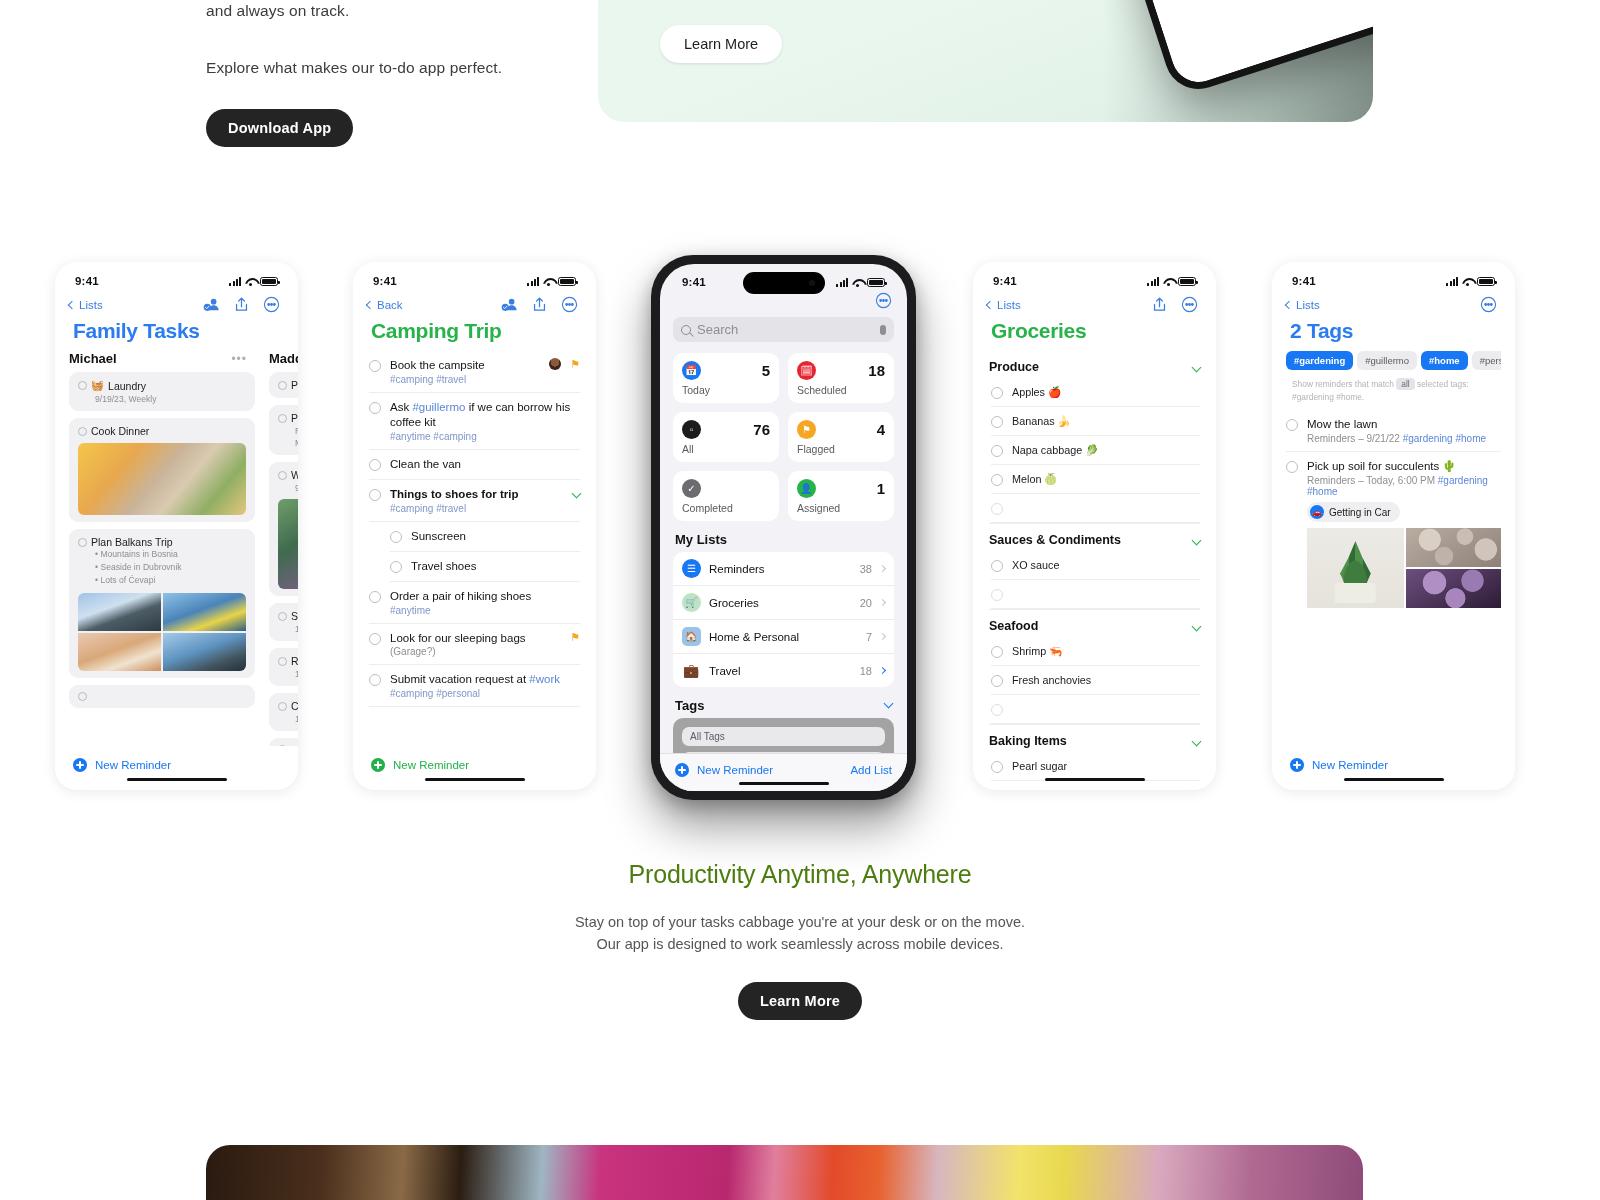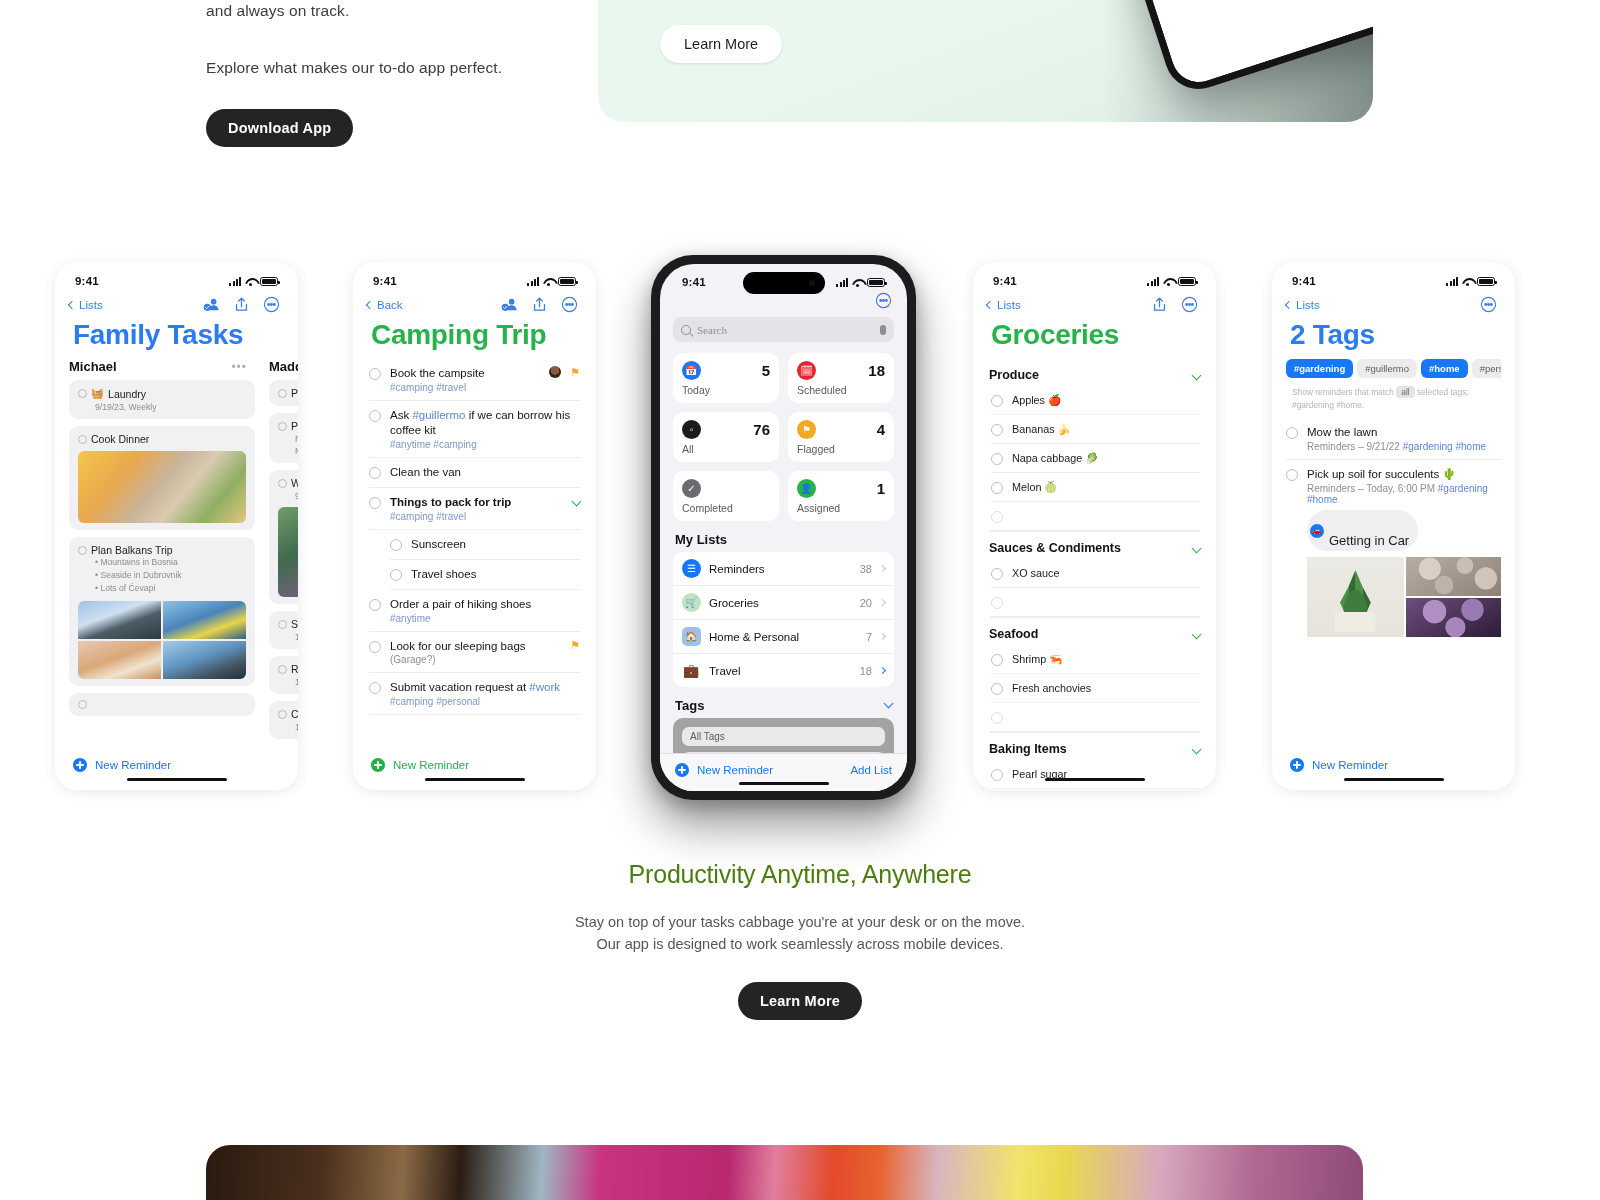--- a/index.html
+++ b/index.html
@@ -73,21 +73,21 @@
   .batt::before { content:""; position:absolute; left:1px; top:1px; bottom:1px; right:1px; background:#111; border-radius:1px; }
   .batt::after { content:""; position:absolute; right:-3px; top:3px; width:1.6px; height:3px; background:#111; border-radius:0 1px 1px 0; }
 
   .navbar { display:flex; align-items:center; justify-content:space-between; padding: 5px 18px 2px 14px; }
   .back { display:flex; align-items:center; gap:4px; color:#3b7de0; font-size:11.5px; cursor:pointer; }
   .chev-l { width:6px; height:6px; border-left:1.7px solid #3b7de0; border-bottom:1.7px solid #3b7de0; transform: rotate(45deg); }
   .nav-icons { display:flex; align-items:center; gap:13px; }
   .nav-ic { width:17px; height:17px; color:#3b7de0; }
   .nav-ic svg { width:100%; height:100%; display:block; }
 
-  .big-title { font-size: 28px; font-weight: bold; padding: 4px 18px 8px 18px; letter-spacing:-.3px; }
+  .big-title { font-size: 21px; font-weight: bold; padding: 4px 18px 8px 18px; letter-spacing:-.3px; }
   .t-blue { color: #2b7cf0; }
   .t-green { color: #27b24a; }
 
   
   .rrow { display:flex; gap:9px; padding: 7px 0 7px 0; border-bottom: 1px solid #ededed; }
   .circ { width: 12px; height: 12px; border-radius: 50%; border: 1.2px solid #bfbfbf; flex:0 0 auto; margin-top: 2px; }
   .circ.faint { border-color: #dedede; }
   .rtitle { font-size: 11.5px; color: #141414; line-height:1.3; }
   .rtitle.bold { font-weight: bold; }
   .rsub { font-size: 10px; color: #8e8e93; margin-top:1px; }
@@ -145,21 +145,21 @@
     box-shadow: 0 26px 46px rgba(0,0,0,.40), 0 6px 18px rgba(0,0,0,.25);
   }
   #p3 .screen { position:absolute; inset: 9px; background:#f2f2f7; border-radius: 34px; overflow:hidden; }
   .notch { position:absolute; left:50%; transform:translateX(-50%); top: 8px; width: 82px; height: 22px; background:#000; border-radius: 14px; }
   .notch::after { content:""; position:absolute; right:10px; top:8px; width:6px; height:6px; border-radius:50%; background:#10101a; }
   #p3 .status-bar { padding: 12px 22px 2px 22px; position:relative; z-index:2; }
   .search {
     margin: 8px 13px 0 13px; height: 25px; background:#e3e3e8; border-radius:8px;
     display:flex; align-items:center; gap:6px; padding: 0 8px; cursor:text;
   }
-  .search .ph { font-size: 11px; color:#8e8e93; flex:1;font-family:Liberation Serif, serif; }
+  .search .ph { font-size: 13px; color:#8e8e93; flex:1; }
   .mag { width:10px; height:10px; border:1.4px solid #8e8e93; border-radius:50%; position:relative; flex:0 0 auto; }
   .mag::after { content:""; position:absolute; right:-3.5px; bottom:-2px; width:4.5px; height:1.4px; background:#8e8e93; transform:rotate(45deg); }
   .mic { width:6px; height:10px; border-radius:3px; background:#8e8e93; position:relative; flex:0 0 auto; }
 
   .tiles { display:grid; grid-template-columns:1fr 1fr; gap:9px; padding: 11px 13px 0 13px; }
   .tile { background:#fff; border-radius:10px; padding: 8px 9px 7px 9px; cursor:pointer; }
   .tile .top { display:flex; align-items:center; justify-content:space-between; }
   .tile .ico { width:19px; height:19px; border-radius:50%; display:flex; align-items:center; justify-content:center; color:#fff; font-size:10px; }
   .tile .cnt { font-size: 15px; font-weight: bold; color:#111; }
   .tile .lbl { font-size: 10.5px; color:#5a5a5f; margin-top:4px; }
@@ -192,21 +192,21 @@
   #p5 { left: 1272px; top: 262px; width: 243px; height: 528px; }
   #p5 .body { padding: 0 14px; }
   .tagrow { display:flex; gap:4px; overflow:hidden; padding-bottom: 6px; }
   .tchip { border-radius:6px; padding: 4px 8px; font-size:9.5px; white-space:nowrap; cursor:pointer; }
   .tchip.on { background:#1877f2; color:#fff; font-weight:bold; }
   .tchip.off { background:#ececef; color:#5c5c61; }
   .matchline { font-size:8.4px; color:#b3b3b8; line-height:1.5; padding: 2px 0 7px 6px; }
   .pill-inline { background:#e4e4e8; border-radius:4px; padding:1px 5px; color:#6a6a70; }
   .loc-pill { display:inline-flex; align-items:center; gap:5px; background:#efeff2; border-radius:999px; padding:3px 9px 3px 3px; margin-top:5px; }
   .loc-ic { width:14px; height:14px; border-radius:50%; background:#1877f2; display:flex; align-items:center; justify-content:center; color:#fff; font-size:8px; }
-  .loc-tx { font-size:13px; color:#1b1b1b;margin-top:20px; }
+  .loc-tx { font-size:10px; color:#1b1b1b; }
   .succgrid { display:grid; grid-template-columns: 1.02fr 1fr; gap:2px; margin-top:6px; height: 80px; }
   .succgrid .right { display:grid; grid-template-rows:1fr 1fr; gap:2px; }
   .plantimg { background: linear-gradient(180deg,#eceae4 0%,#e6e3dc 100%); position:relative; overflow:hidden; }
   .plantimg::before {
     content:""; position:absolute; left:50%; bottom:26%; transform:translateX(-50%);
     width:44%; height:58%;
     background: radial-gradient(ellipse at 50% 100%, #3f7d3f 0 40%, transparent 41%),
                 linear-gradient(90deg,#2f6b33 0 18%, #4e8f4a 18% 36%, #2f6b33 36% 50%, #4e8f4a 50% 68%, #2f6b33 68% 86%, #4e8f4a 86% 100%);
     clip-path: polygon(50% 0, 66% 35%, 86% 70%, 72% 100%, 28% 100%, 14% 70%, 34% 35%);
   }
@@ -469,21 +469,21 @@
       <div class="rrow">
         <span class="circ"></span>
         <div style="flex:1">
           <div class="rtitle">Clean the van</div>
         </div>
       </div>
 
       <div class="rrow">
         <span class="circ"></span>
         <div style="flex:1">
-          <div class="rtitle bold">Things to pack for trip</div>
+          <div class="rtitle bold">Things to shoes for trip</div>
           <div class="rsub tag">#camping #travel</div>
         </div>
         <span class="chev-d" style="margin-top:3px"></span>
       </div>
 
       <div class="rrow sub-rrow">
         <span class="circ"></span>
         <div class="rtitle">Sunscreen</div>
       </div>
       <div class="rrow sub-rrow">

